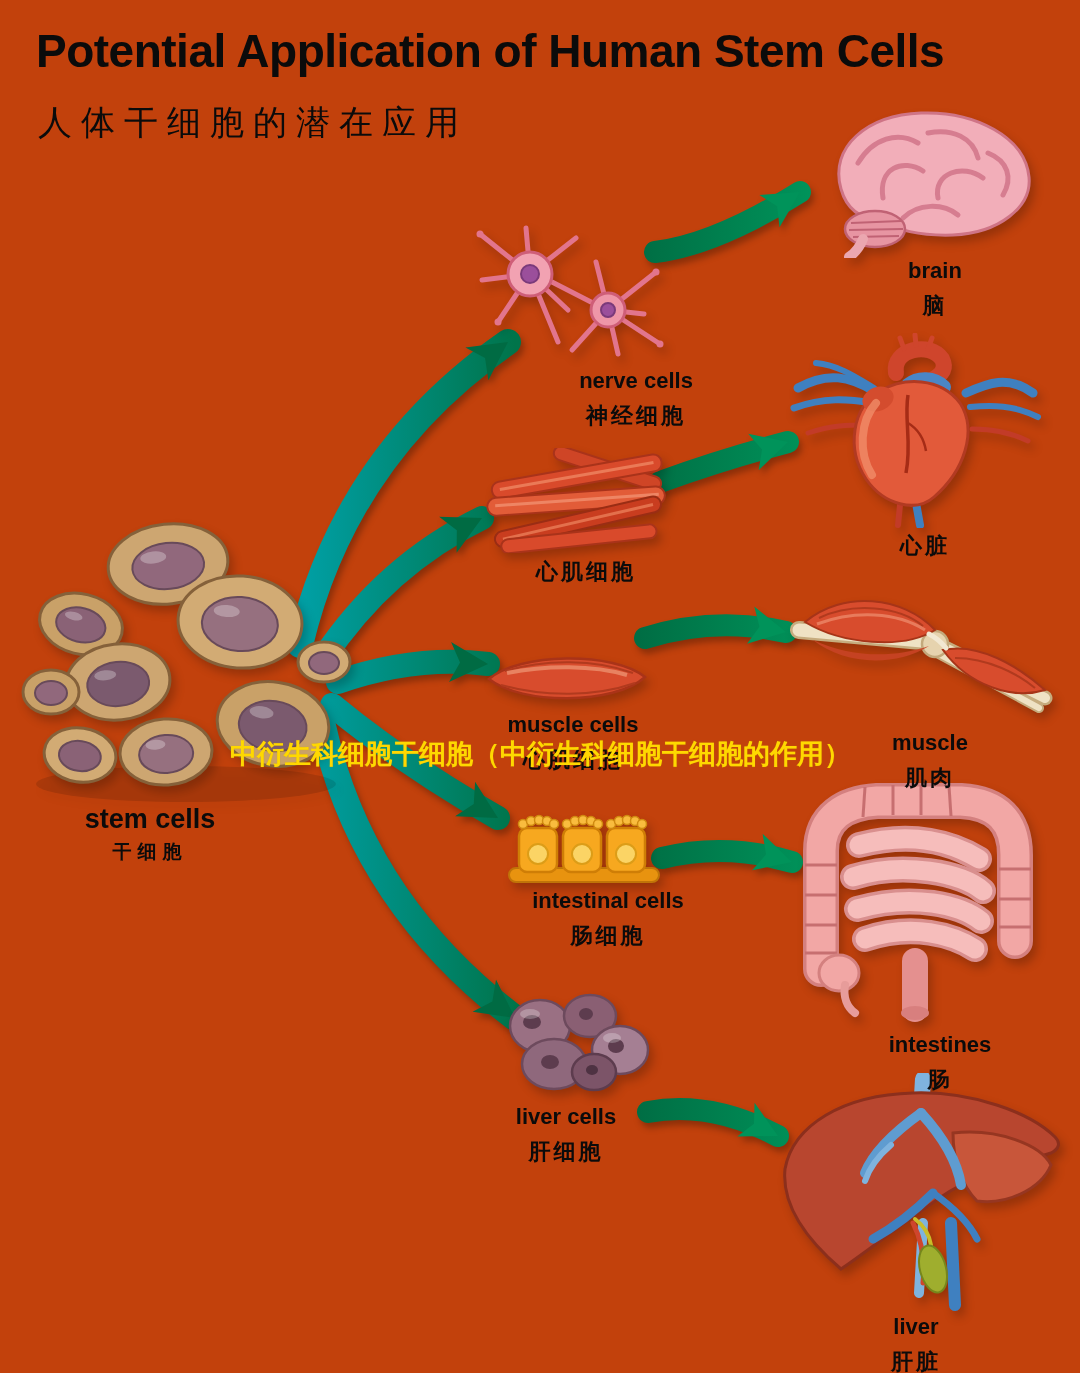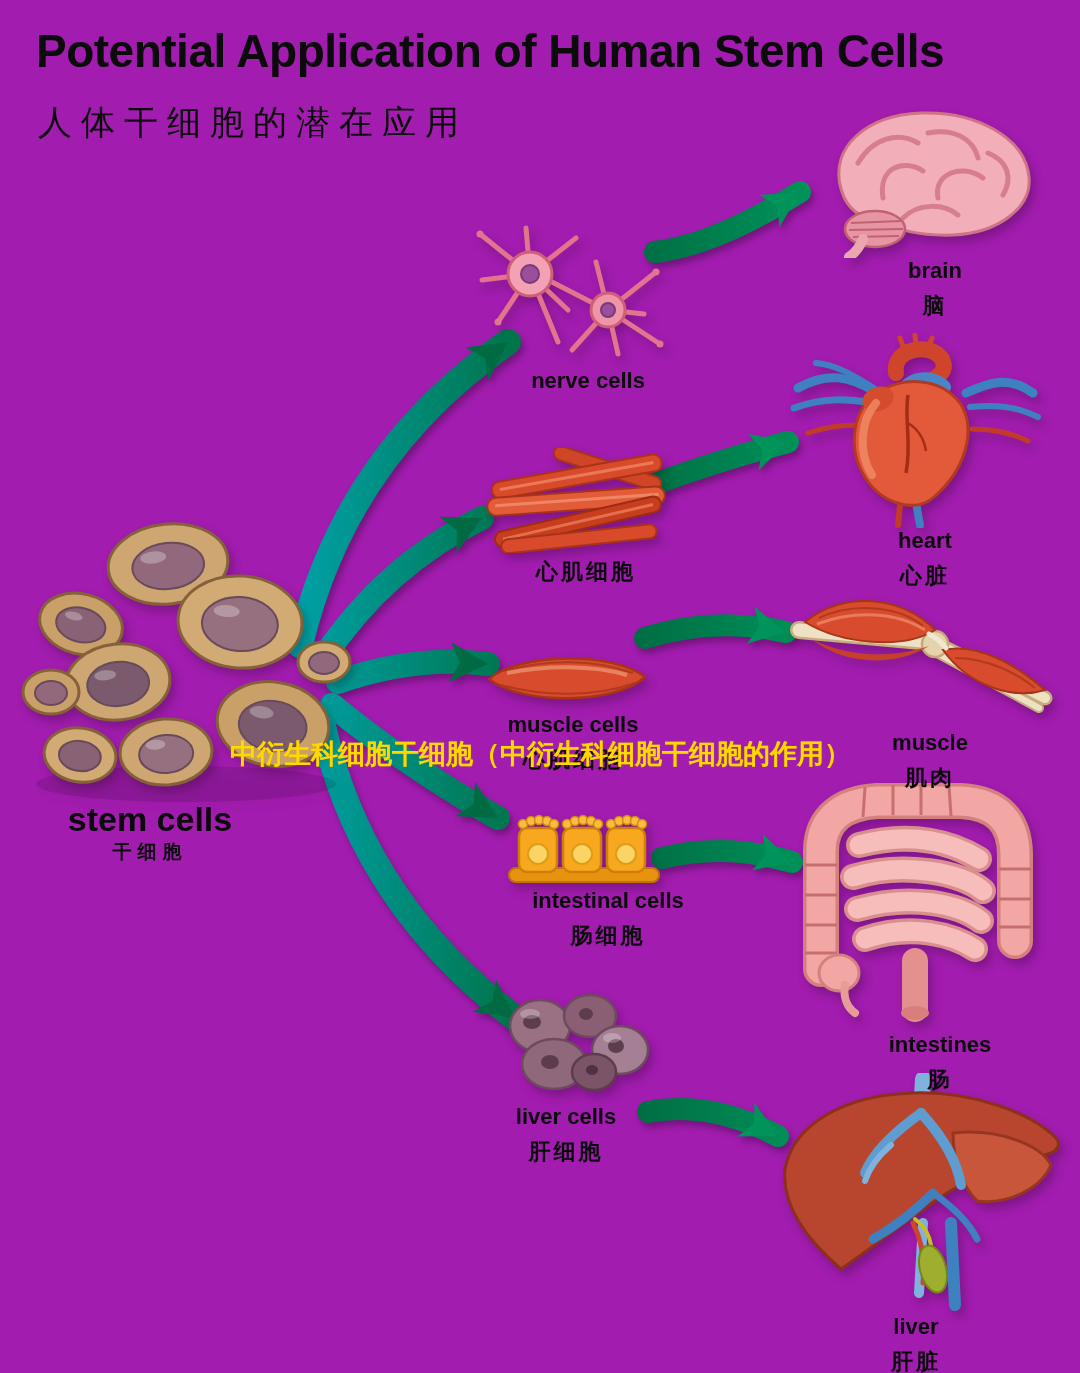--- a/index.html
+++ b/index.html
@@ -1,27 +1,27 @@
 <!DOCTYPE html>
 <html><head>
 <meta charset="utf-8">
 <style>
   html,body{margin:0;padding:0;background:#ffffff;}
   #stage{
-    position:relative;width:1080px;height:1373px;background:#a21caf;overflow:hidden;
+    position:relative;width:1080px;height:1373px;background:#c2410c;overflow:hidden;
     font-family:"Liberation Sans","DejaVu Sans",sans-serif;color:#0b0b0b;
   }
   .title-en{position:absolute;left:36px;top:24px;font-size:46px;font-weight:800;letter-spacing:-0.5px;white-space:nowrap;}
   .title-zh{position:absolute;left:38px;top:100px;font-size:34px;font-weight:400;letter-spacing:9px;white-space:nowrap;}
   .arrows{position:absolute;left:0;top:0;z-index:1;filter:drop-shadow(3px 5px 3px rgba(0,0,0,0.28));}
   .illus{position:absolute;z-index:2;filter:drop-shadow(4px 6px 5px rgba(0,0,0,0.22));}
   .lbl{position:absolute;width:280px;margin-left:-140px;text-align:center;z-index:4;}
   .lbl .en{font-size:22px;font-weight:bold;line-height:30px;}
   .lbl .zh{font-size:22px;font-weight:bold;letter-spacing:3px;margin-top:5px;}
-  .lbl-stem .en{font-size:34px;}
+  .lbl-stem .en{font-size:27px;}
   .lbl-stem .zh{font-size:19px;letter-spacing:6px;}
   .watermark{position:absolute;left:230px;top:736px;z-index:9;font-size:27px;font-weight:700;
     color:#ffd800;white-space:nowrap;text-shadow:0 0 1px rgba(210,170,0,0.7);}
 </style>
 </head>
 <body>
 
 <div id="stage">
 
   <div class="title-en">Potential Application of Human Stem Cells</div>
@@ -333,22 +333,23 @@
     <path d="M140,150 C150,170 152,190 150,210" fill="none" stroke="#cf452c" stroke-width="5" stroke-linecap="round"></path>
     <path d="M158,172 C156,160 150,152 142,146" fill="none" stroke="#c9bd2a" stroke-width="4" stroke-linecap="round"></path>
     <ellipse cx="160" cy="196" rx="13" ry="24" fill="#9fae2e" stroke="#76861c" stroke-width="2" transform="rotate(-15 160 196)"></ellipse>
   </svg>
 
   <div class="lbl lbl-stem" style="left:150px;top:804px">
     <div class="en">stem cells</div>
     <div class="zh">干细胞</div>
   </div>
 
-  <div class="lbl" style="left:588px;top:366px">
+  <div class="lbl" style="left:636px;top:366px">
     <div class="en">nerve cells</div>
+    <div class="zh">神经细胞</div>
   </div>
   <div class="lbl" style="left:586px;top:552px">
     <div class="zh">心肌细胞</div>
   </div>
   <div class="lbl" style="left:573px;top:710px">
     <div class="en">muscle cells</div>
     <div class="zh">心肌细胞</div>
   </div>
   <div class="lbl" style="left:566px;top:1102px">
     <div class="en">liver cells</div>
@@ -357,21 +358,20 @@
   <div class="lbl" style="left:608px;top:886px">
     <div class="en">intestinal cells</div>
     <div class="zh">肠细胞</div>
   </div>
 
   <div class="lbl" style="left:935px;top:256px">
     <div class="en">brain</div>
     <div class="zh">脑</div>
   </div>
   <div class="lbl" style="left:925px;top:526px">
-    <div class="en">heart</div>
     <div class="zh">心脏</div>
   </div>
   <div class="lbl" style="left:930px;top:728px">
     <div class="en">muscle</div>
     <div class="zh">肌肉</div>
   </div>
   <div class="lbl" style="left:940px;top:1030px">
     <div class="en">intestines</div>
     <div class="zh">肠</div>
   </div>

